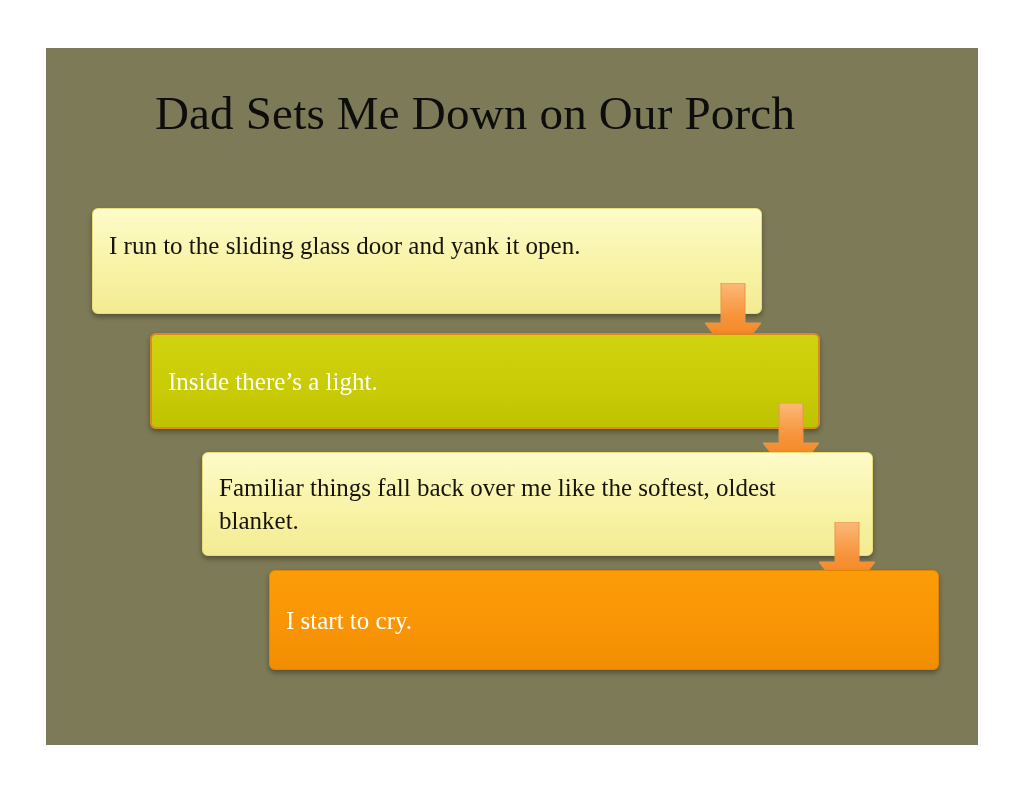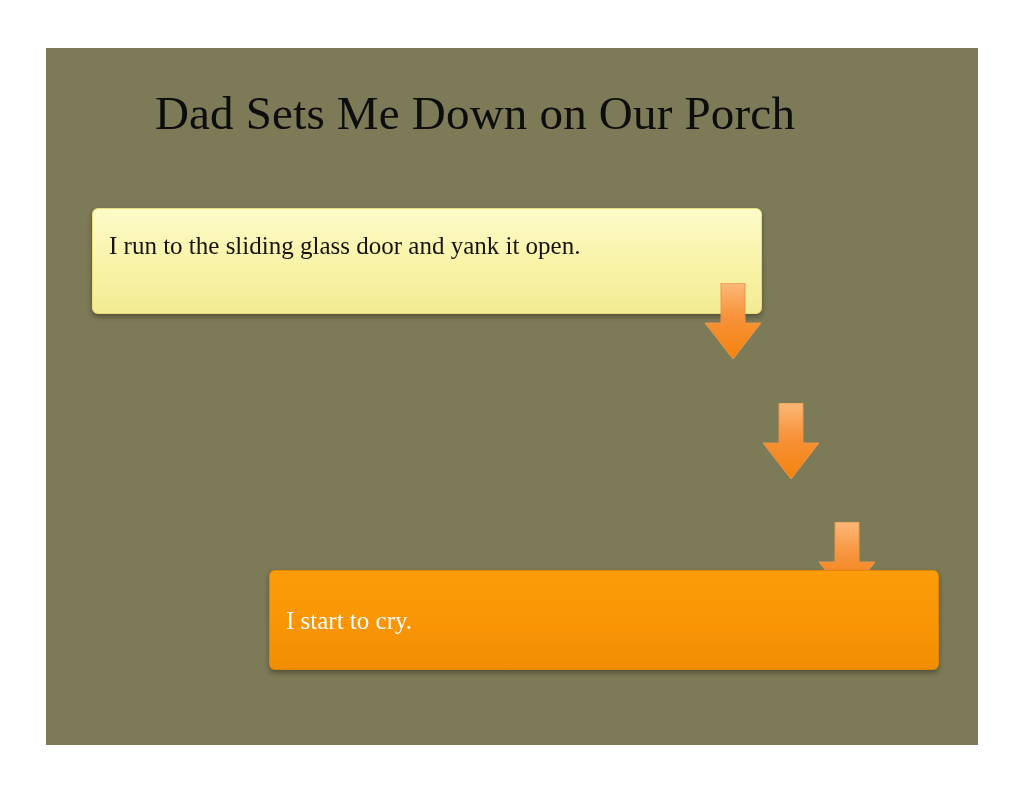--- a/index.html
+++ b/index.html
@@ -151,34 +151,40 @@
         <linearGradient id="agrad1" x1="0" y1="0" x2="0" y2="1">
           <stop offset="0%" stop-color="#fcb878"></stop>
           <stop offset="45%" stop-color="#f79239"></stop>
           <stop offset="100%" stop-color="#f5820c"></stop>
         </linearGradient>
       </defs>
       <polygon points="16,0 40,0 40,40 56,40 28,76 0,40 16,40" fill="url(#agrad1)" stroke="#e8954a" stroke-width="1"></polygon>
     </svg>
   </div>
 
+  <div class="step-box" id="step-box-2">
+    <span class="step-text">Inside there’s a light.</span>
+  </div>
 
   <div class="flow-arrow" id="flow-arrow-2">
     <svg viewBox="0 0 56 76" xmlns="http://www.w3.org/2000/svg" aria-hidden="true">
       <defs>
         <linearGradient id="agrad2" x1="0" y1="0" x2="0" y2="1">
           <stop offset="0%" stop-color="#fcb878"></stop>
           <stop offset="45%" stop-color="#f79239"></stop>
           <stop offset="100%" stop-color="#f5820c"></stop>
         </linearGradient>
       </defs>
       <polygon points="16,0 40,0 40,40 56,40 28,76 0,40 16,40" fill="url(#agrad2)" stroke="#e8954a" stroke-width="1"></polygon>
     </svg>
   </div>
 
+  <div class="step-box" id="step-box-3">
+    <span class="step-text">Familiar things fall back over me like the softest, oldest blanket.</span>
+  </div>
 
   <div class="flow-arrow" id="flow-arrow-3">
     <svg viewBox="0 0 56 76" xmlns="http://www.w3.org/2000/svg" aria-hidden="true">
       <defs>
         <linearGradient id="agrad3" x1="0" y1="0" x2="0" y2="1">
           <stop offset="0%" stop-color="#fcb878"></stop>
           <stop offset="45%" stop-color="#f79239"></stop>
           <stop offset="100%" stop-color="#f5820c"></stop>
         </linearGradient>
       </defs>

